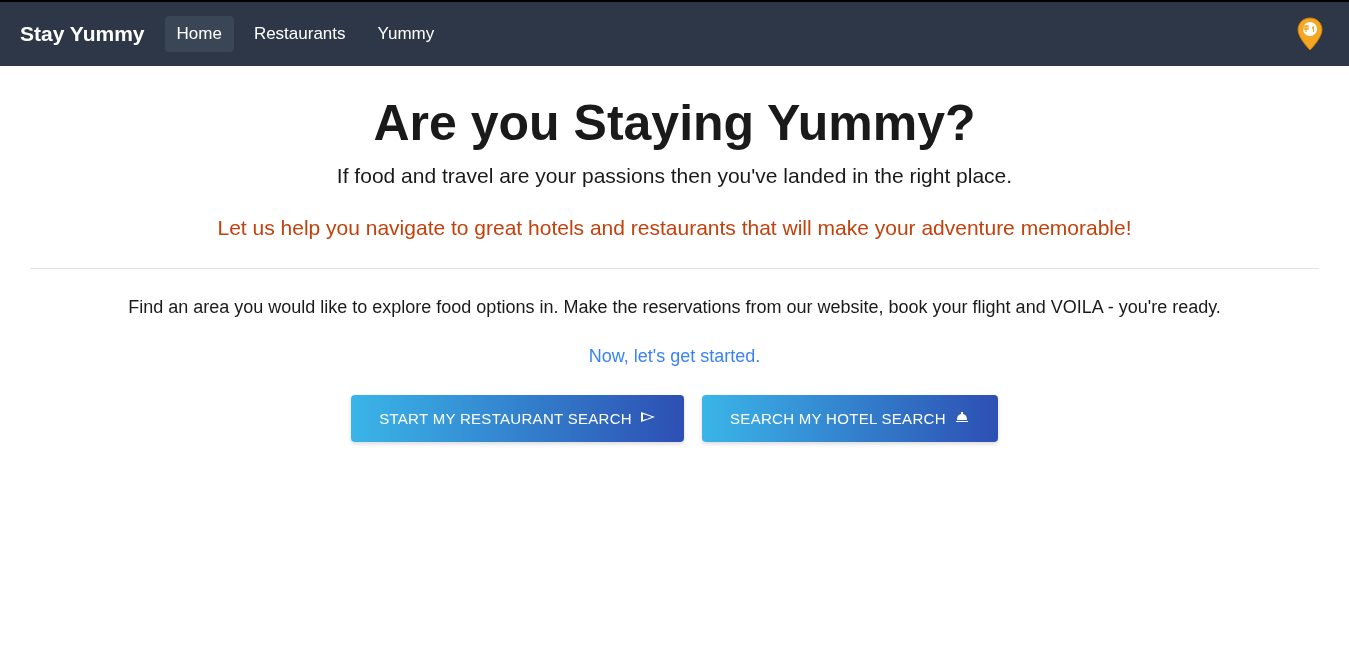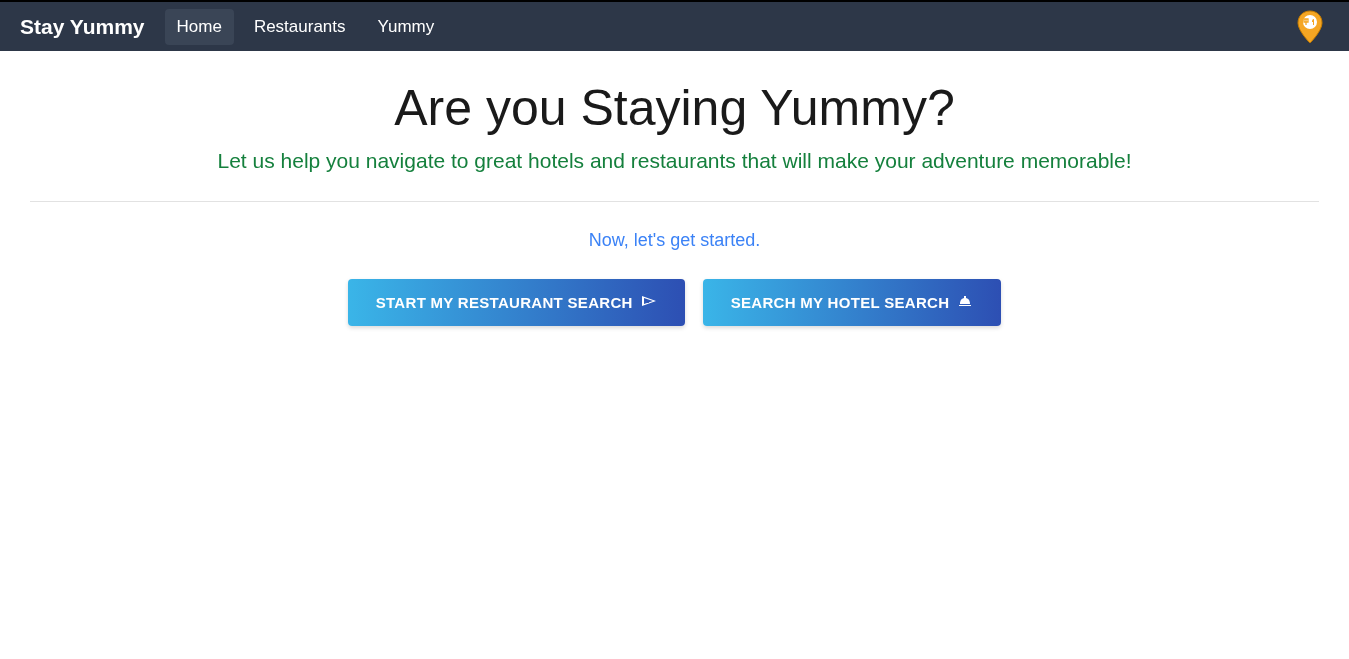--- a/index.html
+++ b/index.html
@@ -14,21 +14,21 @@
       height: 659px;
       overflow: hidden;
     }
     .top-border {
       height: 2px;
       background: #000;
       width: 100%;
     }
     .navbar {
       background: #2d3748;
-      height: 49px;
+      height: 64px;
       display: flex;
       align-items: center;
       padding: 0 16px;
       justify-content: space-between;
     }
     .navbar-left {
       display: flex;
       align-items: center;
       gap: 16px;
     }
@@ -68,30 +68,30 @@
       height: 100%;
     }
     .content {
       padding: 28px 30px 0 30px;
       text-align: center;
     }
     .hero-title {
       font-size: 50px;
       color: #1a1a1a;
       margin-bottom: 12px;
-      font-weight: normal;
+      font-weight: bold;
     }
     .hero-subtitle {
       font-size: 21px;
       color: #1a1a1a;
       margin-bottom: 28px;
     }
     .hero-tagline {
       font-size: 21px;
-      color: #15803d;
+      color: #c2410c;
       margin-bottom: 28px;
     }
     .divider {
       border: none;
       border-top: 1px solid #e2e2e2;
       margin: 0 0 28px 0;
     }
     .description {
       font-size: 18px;
       color: #1a1a1a;
@@ -107,21 +107,21 @@
       justify-content: center;
       gap: 18px;
     }
     .cta-button {
       background: linear-gradient(90deg, #3ab5e8 0%, #2d4fb3 100%);
       color: #ffffff;
       border: none;
       padding: 14px 28px;
       font-size: 15px;
       font-family: 'Comic Sans MS', cursive, sans-serif;
-      font-weight: bold;
+      font-weight: normal;
       cursor: pointer;
       border-radius: 4px;
       display: flex;
       align-items: center;
       gap: 8px;
       letter-spacing: 0.3px;
       box-shadow: 0 2px 4px rgba(0,0,0,0.15);
     }
     .cta-button .icon-inline {
       display: inline-block;
@@ -148,22 +148,24 @@
         <circle cx="15" cy="13" r="7" fill="#ffffff"></circle>
         <path d="M11 10 L11 16 M13 10 L13 13 M9 10 L9 13 M11 13 L13 13 L13 10 L9 10 L9 13 L11 13" stroke="#f5a623" stroke-width="1.3" fill="none"></path>
         <path d="M19 10 C17 10 17 12 17 13 L18 13 L18 16 L19 16 L19 10 Z" fill="#f5a623"></path>
       </svg>
     </div>
   </div>
 </nav>
 
 <div class="content">
   <h1 class="hero-title">Are you Staying Yummy?</h1>
+  <p class="hero-subtitle">If food and travel are your passions then you've landed in the right place.</p>
   <p class="hero-tagline">Let us help you navigate to great hotels and restaurants that will make your adventure memorable!</p>
   <hr class="divider">
+  <p class="description">Find an area you would like to explore food options in. Make the reservations from our website, book your flight and VOILA - you're ready.</p>
   <p class="get-started">Now, let's get started.</p>
   <div class="button-row">
     <button class="cta-button">
       <span>START MY RESTAURANT SEARCH</span>
       <span class="icon-inline">
         <svg width="16" height="16" viewBox="0 0 16 16" fill="#ffffff">
           <path d="M1 3 L15 8 L1 13 Z M3 5 L3 11 L12 8 Z" fill="#ffffff"></path>
           <circle cx="5" cy="7" r="1" fill="#2d4fb3"></circle>
           <circle cx="7" cy="9" r="1" fill="#2d4fb3"></circle>
         </svg>

